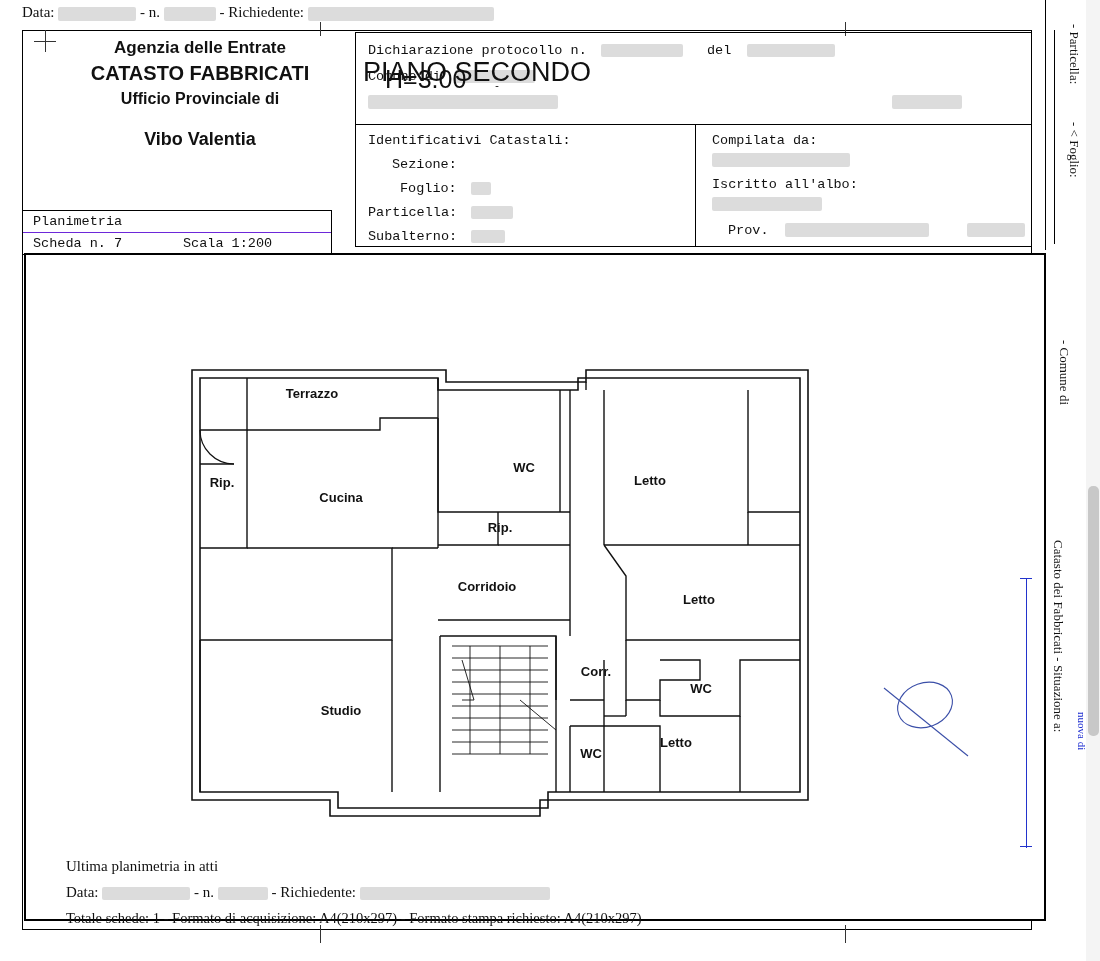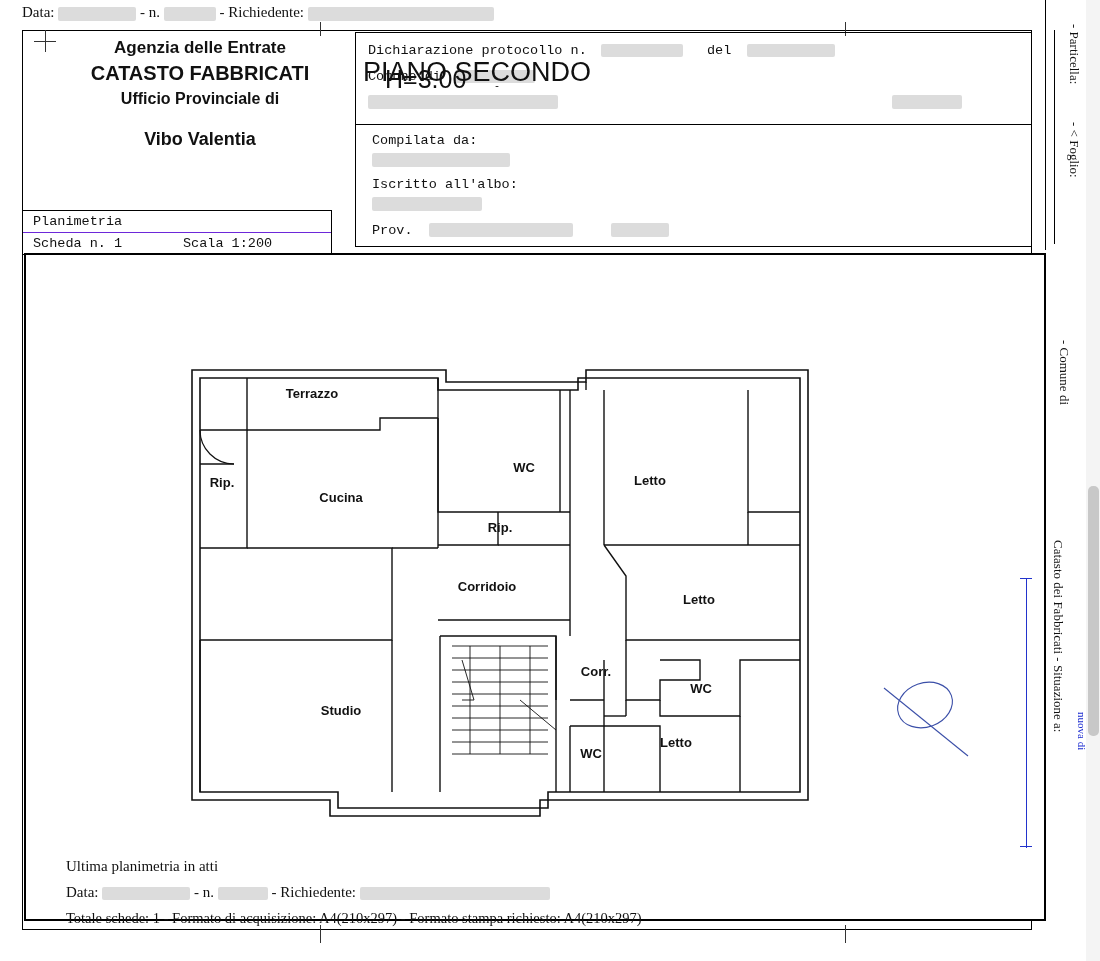--- a/index.html
+++ b/index.html
@@ -271,42 +271,60 @@
     </div>
     <div class="pline" style="left:12px;top:48px;font-size:10px;">&nbsp;&nbsp;&nbsp;&nbsp;&nbsp;&nbsp;&nbsp;&nbsp;&nbsp;&nbsp;&nbsp;&nbsp;&nbsp;&nbsp;&nbsp;&nbsp;&nbsp;&nbsp;&nbsp;&nbsp;&nbsp;-</div>
     <div class="pline" style="left:12px;top:62px;">
       <span class="redacted" style="width:190px;height:14px;"></span>
     </div>
     <div class="pline" style="left:536px;top:62px;">
       <span class="redacted" style="width:70px;height:14px;"></span>
     </div>
   </div>
   <div id="protocol-bottom">
+    <div id="ident-col">
+      <div class="pline" style="left:12px;top:8px;">Identificativi Catastali:</div>
+      <div class="pline" style="left:36px;top:32px;">
+        <span>Sezione:</span>
+      </div>
+      <div class="pline" style="left:44px;top:56px;">
+        <span>Foglio:</span>
+        <span class="redacted" style="width:20px;margin-left:6px;"></span>
+      </div>
+      <div class="pline" style="left:12px;top:80px;">
+        <span>Particella:</span>
+        <span class="redacted" style="width:42px;margin-left:6px;"></span>
+      </div>
+      <div class="pline" style="left:12px;top:104px;">
+        <span>Subalterno:</span>
+        <span class="redacted" style="width:34px;margin-left:6px;"></span>
+      </div>
+    </div>
     <div id="compilata-col">
       <div class="pline" style="left:16px;top:8px;">Compilata da:</div>
       <div class="pline" style="left:16px;top:28px;">
         <span class="redacted" style="width:138px;height:14px;"></span>
       </div>
       <div class="pline" style="left:16px;top:52px;">Iscritto all'albo:</div>
       <div class="pline" style="left:16px;top:72px;">
         <span class="redacted" style="width:110px;height:14px;"></span>
       </div>
-      <div class="pline" style="left:16px;top:98px;text-align:right;">
+      <div class="pline" style="left:32px;top:98px;text-align:right;">
         <span>Prov.</span>
         <span class="redacted" style="width:144px;margin-left:8px;height:14px;"></span>
         <span class="redacted" style="width:58px;margin-left:30px;height:14px;"></span>
       </div>
     </div>
   </div>
 </div>
 
 <div id="plan-box">
   <div class="row1">Planimetria</div>
   <div class="row2">
-    <span>Scheda n. 1</span>
+    <span>Scheda n. 7</span>
     <span class="scala">Scala 1:200</span>
   </div>
 </div>
 
 <div id="drawing-frame"></div>
 <div id="plan-title">PIANO SECONDO</div>
 <div id="plan-height">H=3.00</div>
 
 <svg id="floorplan-svg" width="1100" height="961">
   <g fill="none" stroke="#111" stroke-width="1.6">

